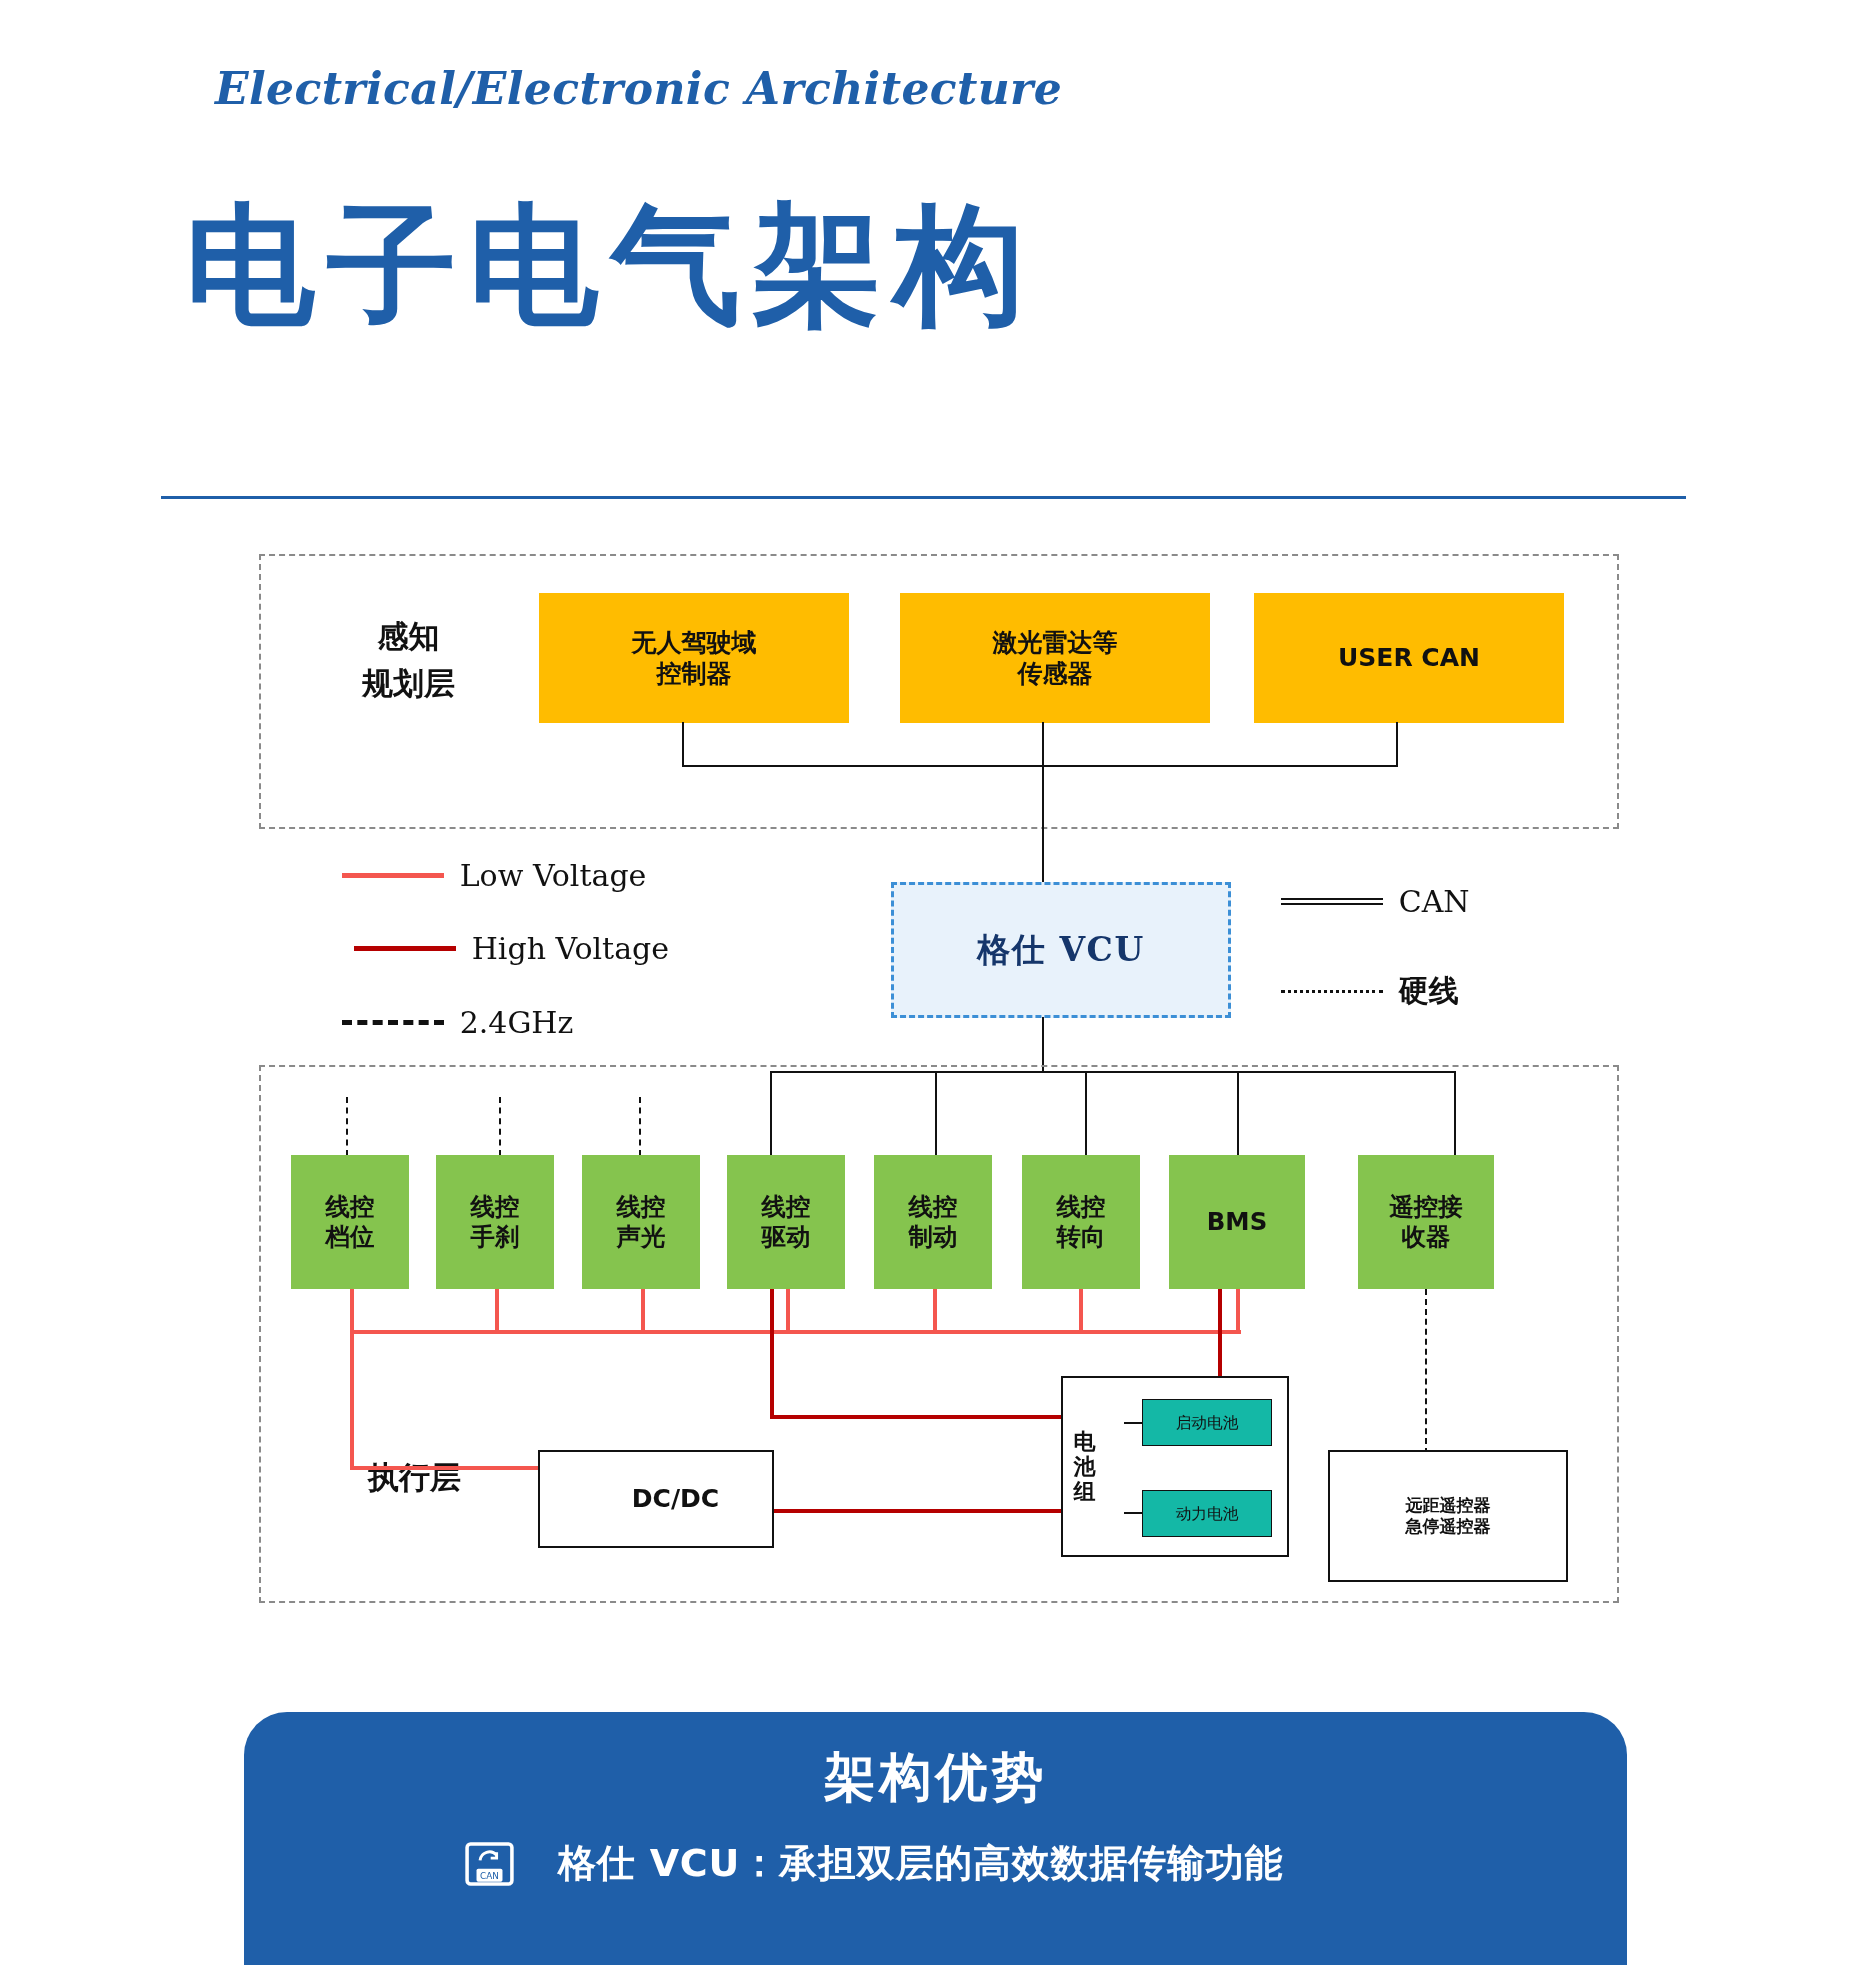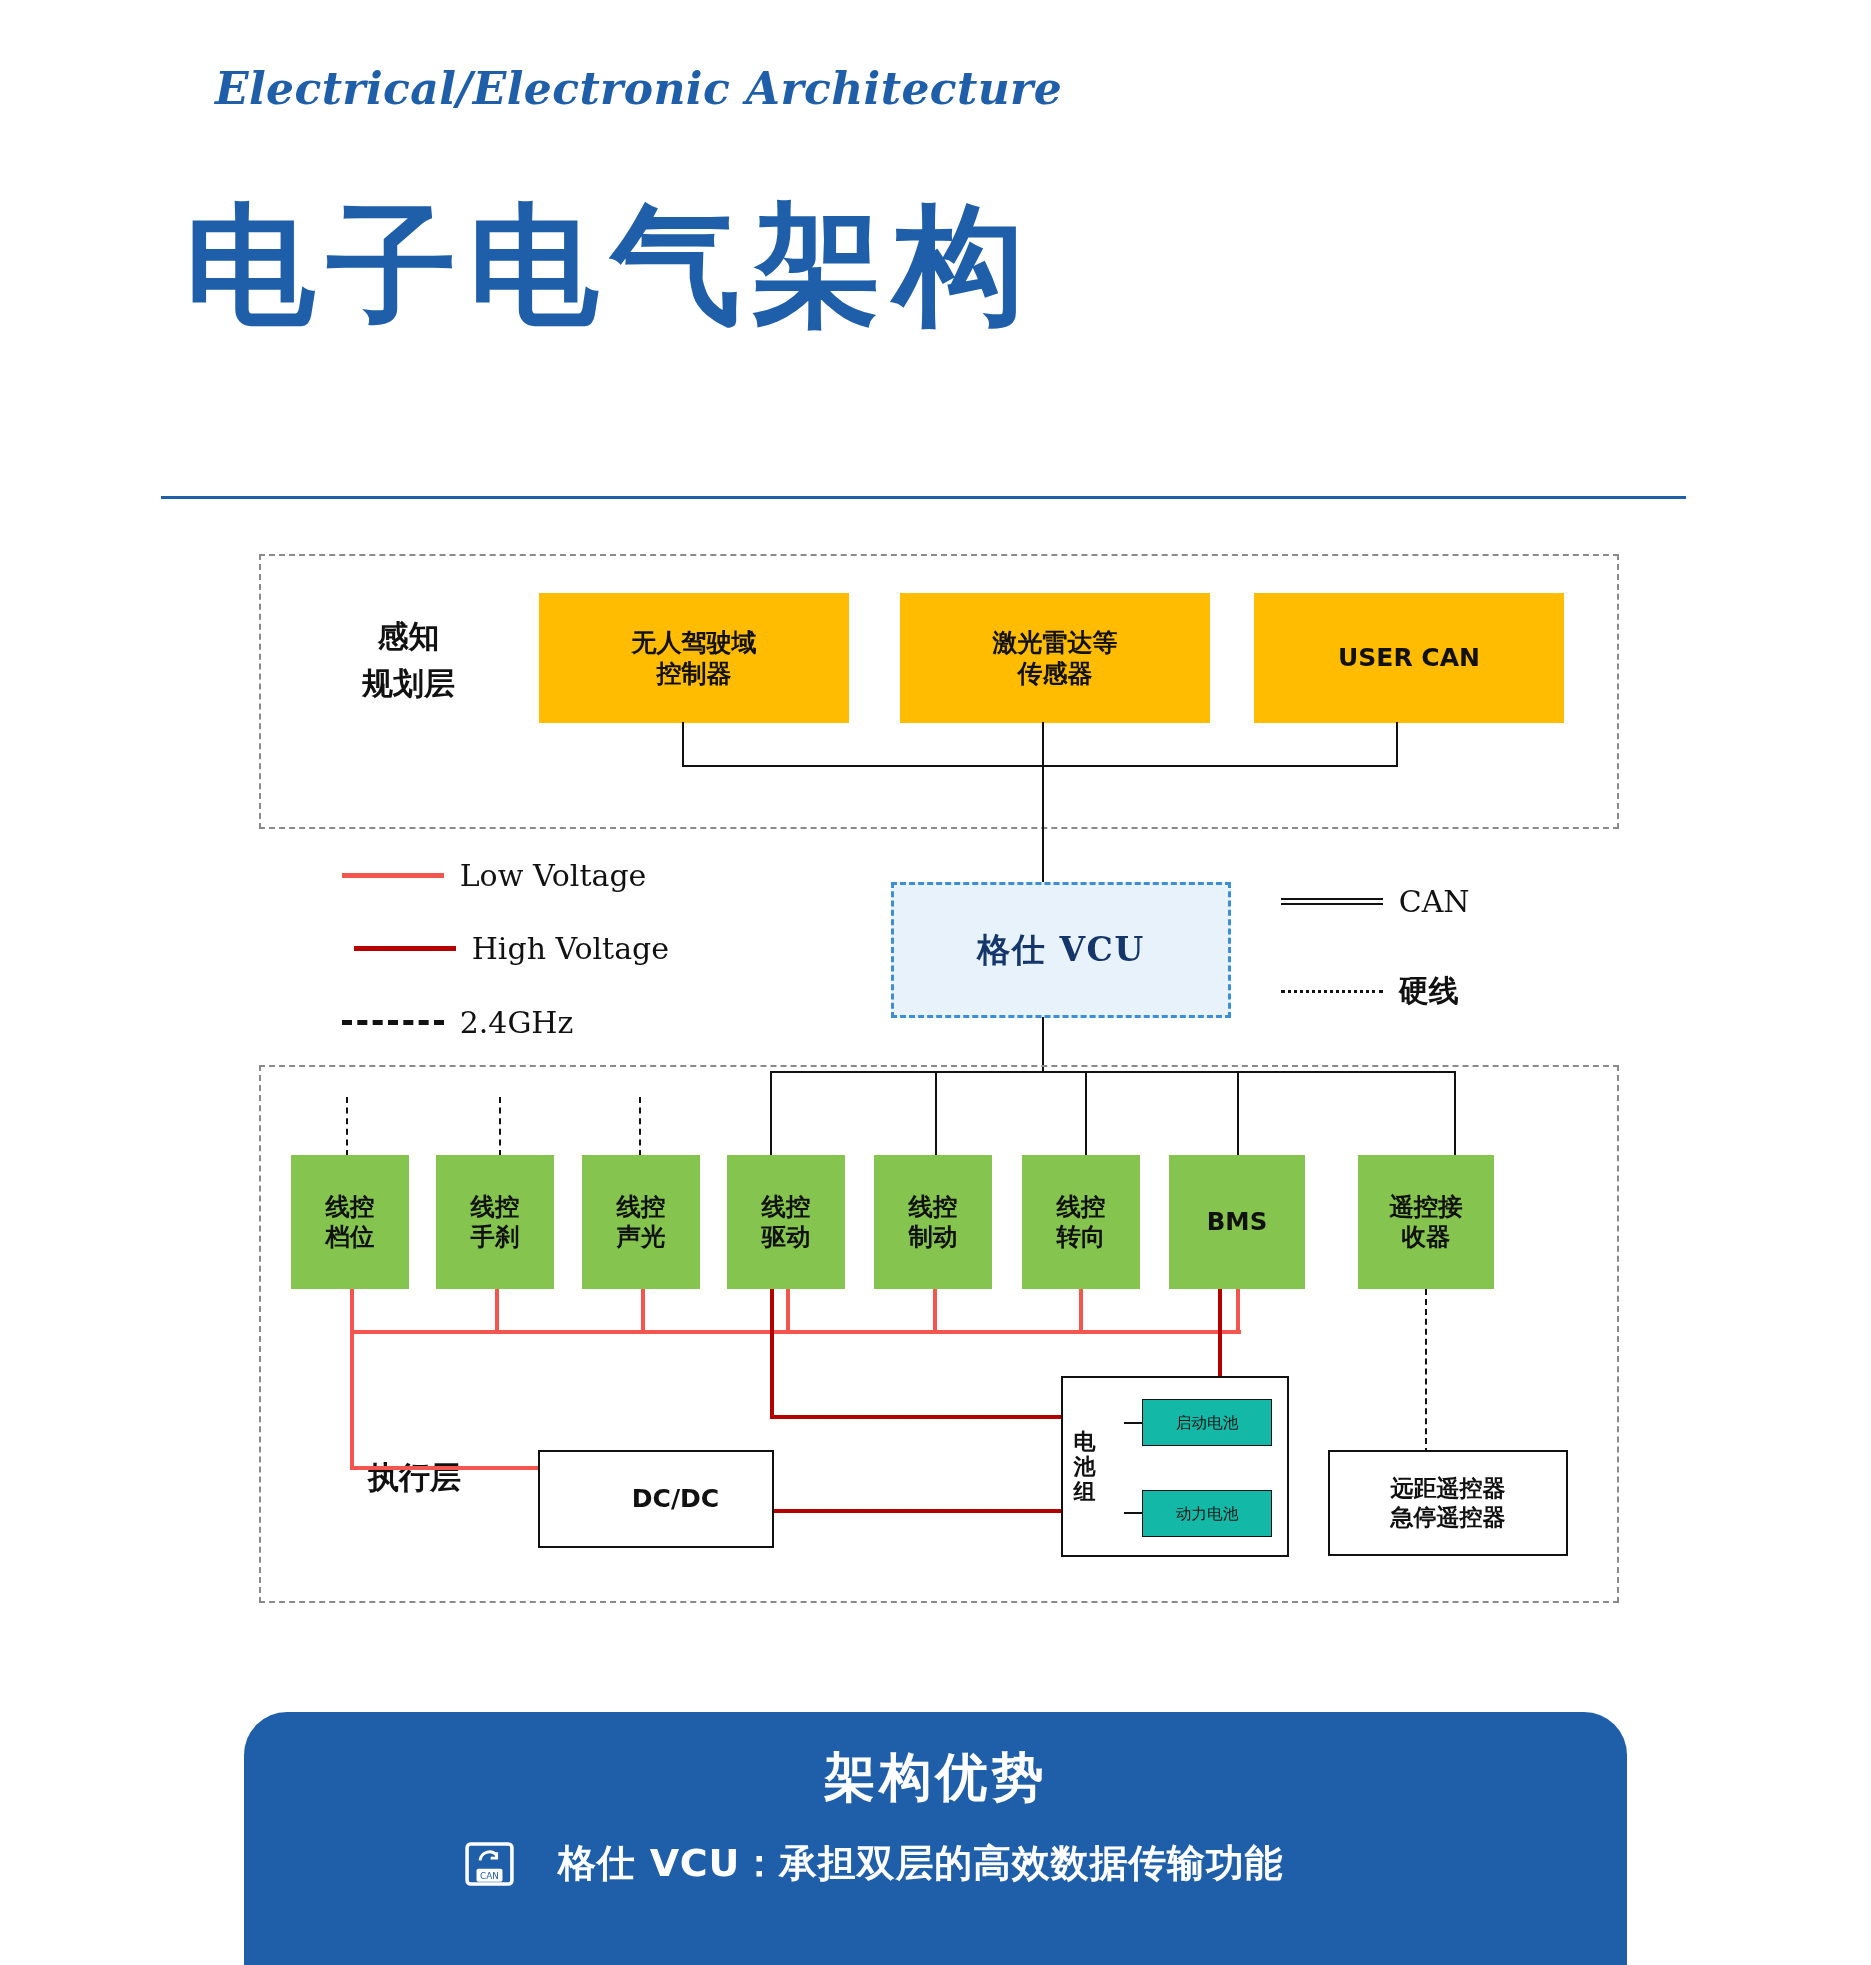--- a/index.html
+++ b/index.html
@@ -341,21 +341,21 @@
   <div class="node white" style="left:1061px; top:1376px; width:228px; height:181px; justify-content:flex-start; align-items:center;">
     <span style="display:inline-block; width:43px; font-size:22px; line-height:1.15; white-space:pre-line; text-align:center;">电
 池
 组</span>
   </div>
   <div class="node small-white" style="left:1142px; top:1399px; width:130px; height:47px;">启动电池</div>
   <div class="node small-white" style="left:1142px; top:1490px; width:130px; height:47px;">动力电池</div>
   <div class="ln h" style="left:1124px; top:1422px; width:19px;"></div>
   <div class="ln h" style="left:1124px; top:1512px; width:19px;"></div>
 
-  <div class="node white" style="left:1328px; top:1450px; width:240px; height:106px; font-size:23px;">远距遥控器
+  <div class="node white" style="left:1328px; top:1450px; width:240px; height:132px; font-size:17px;">远距遥控器
 急停遥控器</div>
 
   <div id="advantages-panel">
     <div id="advantages-title">架构优势</div>
 
     <div class="adv-row" style="top:126px;">
       <span class="adv-icon">
         <svg width="59" height="59" viewBox="0 0 100 100">
           <rect x="12" y="16" width="76" height="68" rx="6" fill="none" stroke="#ffffff" stroke-width="6"></rect>
           <rect x="28" y="58" width="44" height="22" rx="3" fill="#ffffff"></rect>

